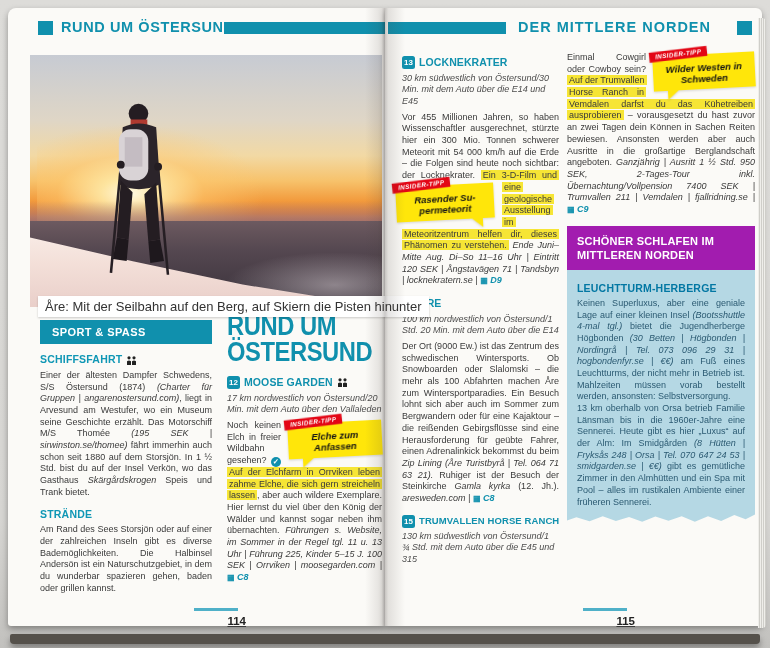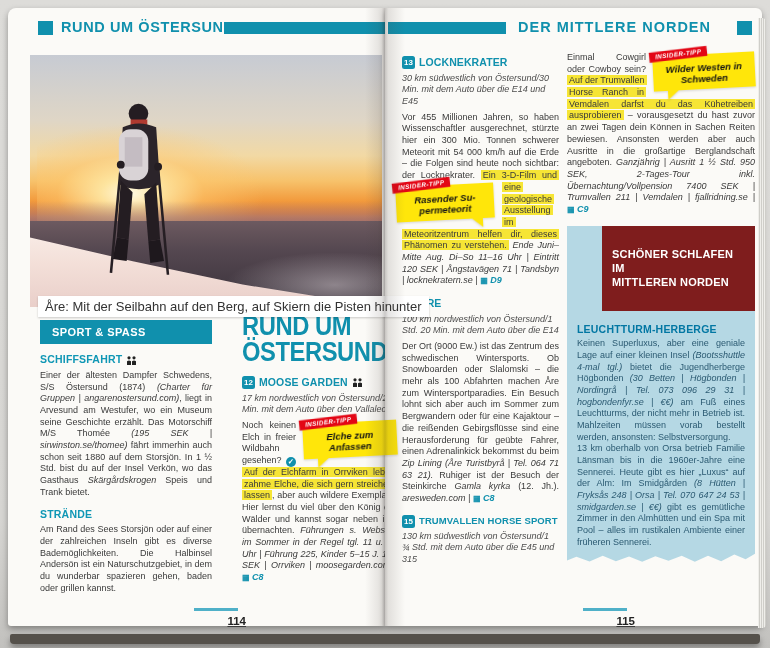--- a/index.html
+++ b/index.html
@@ -68,21 +68,21 @@
     font-style:italic;letter-spacing:.4px;padding:1px 6px;transform:rotate(-4deg);white-space:nowrap;}
   .tip-text{font-weight:bold;font-size:9.5px;line-height:1.12;color:#141414;text-align:center;font-style:italic;}
   .tip-tail{position:absolute;bottom:-9px;left:14px;width:0;height:0;
     border-left:12px solid #ffe60a;border-bottom:10px solid transparent;}
   .tip.fl-right{float:right;width:84px;margin:2px 0 8px 7px;}
   .tip.fl-left{float:left;width:88px;margin:3px 8px 8px -6px;}
   .tip.fl-left .tip-tail{left:auto;right:12px;border-left:none;border-right:12px solid #ffe60a;}
   
   .sleep-box{background:#b5d8e4;margin-top:10px;
     clip-path:polygon(0 0,100% 0,100% 97.4%,95% 99%,89% 97.6%,82% 99.6%,75% 98%,68% 99.8%,61% 98%,54% 99.5%,47% 98.1%,40% 99.8%,33% 98.2%,26% 99.6%,19% 98%,12% 99.7%,5% 98.3%,0 99.4%);}
-  .sleep-head{background:#7f1d1d;color:#fff;font-weight:bold;font-size:11px;line-height:1.3;padding:21px 10px;text-align:left;letter-spacing:.2px;margin-left:35px;}
+  .sleep-head{background:#a21caf;color:#fff;font-weight:bold;font-size:11px;line-height:1.3;padding:8px 10px;text-align:left;letter-spacing:.2px;}
   .sleep-body{padding:6px 10px 14px;}
   .box-sub{color:#0277a3;font-weight:bold;font-size:10.5px;margin:6px 0 2px;text-align:left;letter-spacing:.2px;}
   .box-text{color:#2b5a72;}
   
   .pagenum{position:absolute;text-align:right;width:60px;text-decoration:underline;}
   .pagenum .rule{width:44px;height:2.5px;background:#4fb0c8;margin:0 auto 4px;}
   .pagenum .num{font-weight:bold;font-size:11.5px;color:#222;}
   .clearfix::after{content:"";display:block;clear:both;}
 </style>
 </head>
@@ -131,21 +131,21 @@
             <path d="M6 9 V5.2 Q8 3.6 10 5.2 V9 Z" fill="#222"></path>
         </svg>
       </div>
       <div class="clearfix"><span>Einer der ältesten Dampfer Schwedens, S/S Östersund (1874) </span><span class="it">(Charter für Gruppen | angarenostersund.com)</span><span>, liegt in Arvesund am Westufer, wo ein Museum seine Geschichte erzählt. Das Motorschiff M/S Thomée </span><span class="it">(195 SEK | sirwinston.se/thomee)</span><span> fährt immerhin auch schon seit 1880 auf dem Storsjön. In 1 ½ Std. bist du auf der Insel Verkön, wo das Gasthaus </span><span class="it">Skärgårdskrogen</span><span> Speis und Trank bietet.</span></div>
       <div class="h-sec">
         <span>STRÄNDE</span>
       </div>
       <div>Am Rand des Sees Storsjön oder auf einer der zahlreichen Inseln gibt es diverse Bademöglichkeiten. Die Halbinsel Andersön ist ein Naturschutzgebiet, in dem du wunderbar spazieren gehen, baden oder grillen kannst.</div>
     </div>
 
-    <div class="col" style="left:234px;top:305px;width:155px;">
+    <div class="col" style="left:219px;top:305px;width:155px;">
       <div class="big-title">
         <div>RUND UM</div>
         <div>ÖSTERSUND</div>
       </div>
       <div class="h-entry">
         <span class="badge">12</span>
         <span>MOOSE GARDEN</span>
         <svg class="fam" width="11" height="9" viewBox="0 0 11 9">
           <circle cx="3" cy="1.8" r="1.6" fill="#222"></circle>
             <circle cx="8" cy="1.8" r="1.6" fill="#222"></circle>
@@ -190,21 +190,21 @@
         </span><span class="hl">Ein 3-D-Film und eine geologische Ausstellung im Meteoritzentrum helfen dir, dieses Phänomen zu verstehen.</span><span class="it"> Ende Juni–Mitte Aug. Di–So 11–16 Uhr | Eintritt 120 SEK | Ångstavägen 71 | Tandsbyn | locknekratern.se | </span><span class="map"><span class="mi">▦</span> <span>D9</span></span>
       </div>
       <div class="h-entry">
         <span class="badge">14</span>
         <span>ÅRE</span>
       </div>
       <div class="loc">100 km nordwestlich von Östersund/1 Std. 20 Min. mit dem Auto über die E14</div>
       <div><span>Der Ort (9000 Ew.) ist das Zentrum des schwedischen Wintersports. Ob Snowboarden oder Slalomski – die mehr als 100 Abfahrten machen Åre zum Wintersportparadies. Ein Besuch lohnt sich aber auch im Sommer zum Bergwandern oder für eine Kajaktour – die reißenden Gebirgsflüsse sind eine Herausforderung für geübte Fahrer, einen Adrenalinkick bekommst du beim </span><span class="it">Zip Lining (Åre Turistbyrå | Tel. 064 71 63 21).</span><span> Ruhiger ist der Besuch der Steinkirche </span><span class="it">Gamla kyrka</span><span> (12. Jh.). </span><span class="it">aresweden.com | </span><span class="map"><span class="mi">▦</span> <span>C8</span></span></div>
       <div class="h-entry small">
         <span class="badge">15</span>
-        <span>TRUMVALLEN HORSE SPORT</span>
+        <span>TRUMVALLEN HORSE RANCH</span>
       </div>
       <div class="loc">130 km südwestlich von Östersund/1 ¾ Std. mit dem Auto über die E45 und 315</div>
     </div>
 
     <div class="col" style="left:182px;top:44px;width:188px;">
       <div class="clearfix">
         <div class="tip fl-right" style="width:92px;">
           <div class="tip-ribbon">INSIDER-TIPP</div>
           <div class="tip-text">Wilder Westen in Schweden</div>
           <div class="tip-tail"></div>

